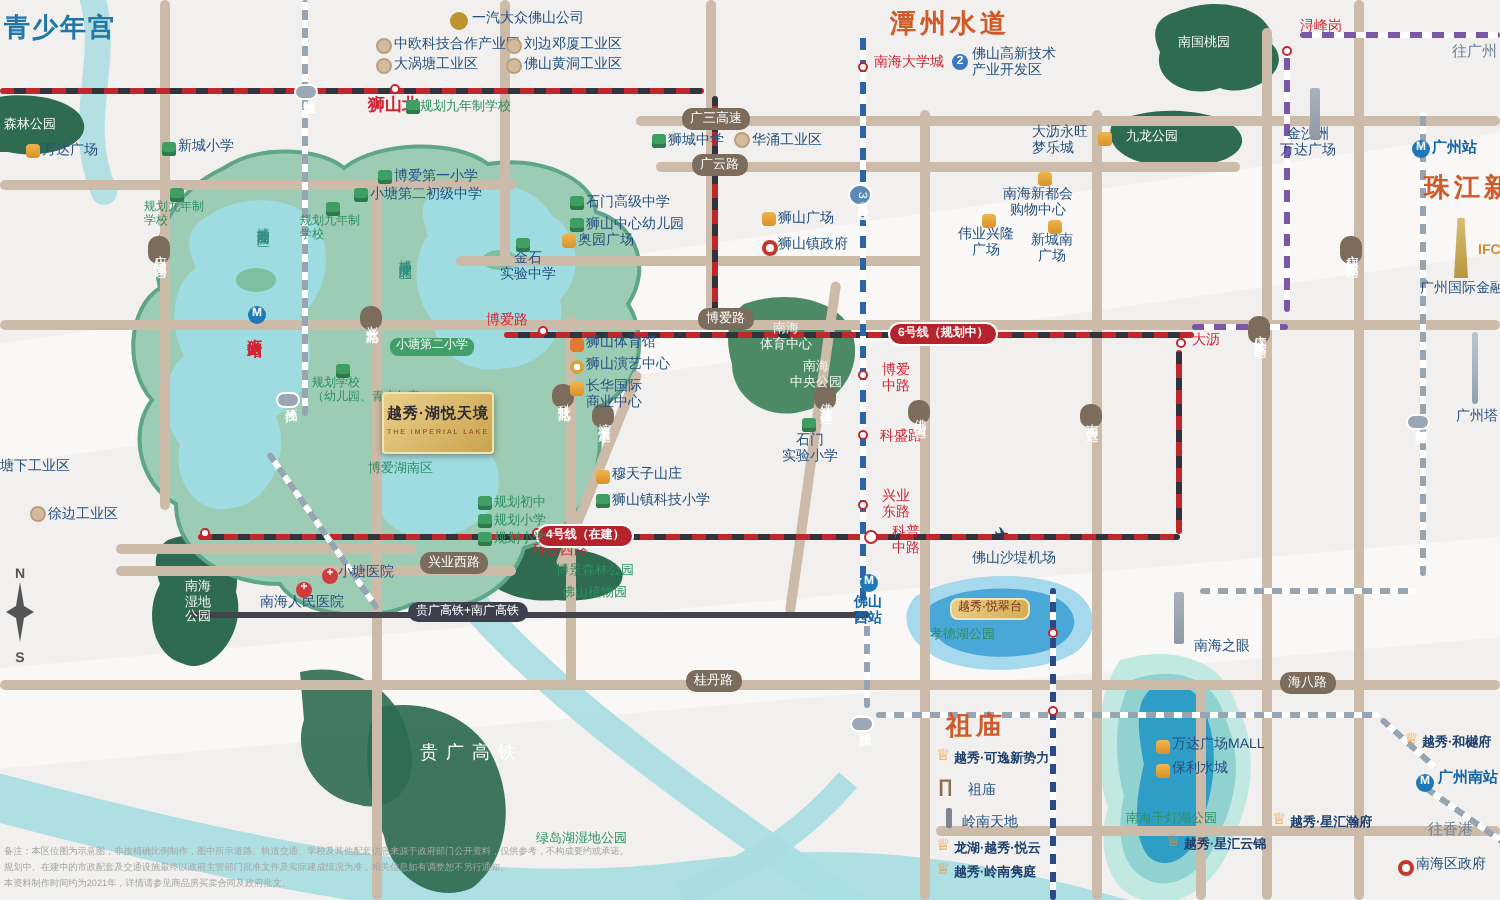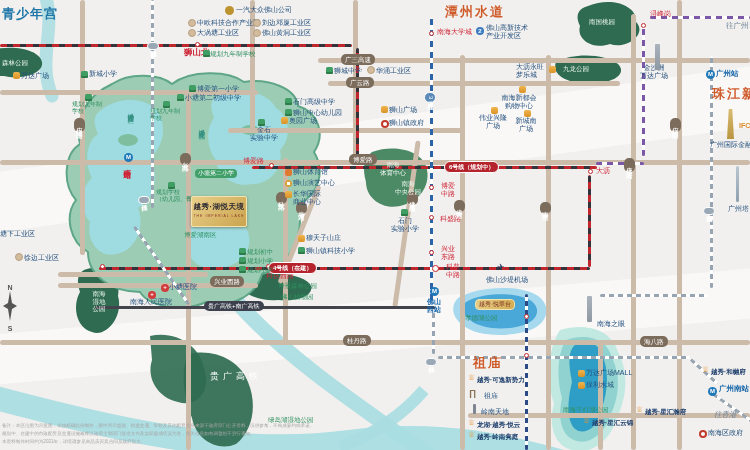--- a/index.html
+++ b/index.html
@@ -311,21 +311,21 @@
       <div class="mk poi" style="left: 484px; top: 392px;">祖庙</div>
       <div class="mk poi" style="left: 481px; top: 408px;">岭南天地</div>
       <div class="mk poix" style="left: 477px; top: 376px;">越秀·可逸新势力</div>
       <div class="mk poix" style="left: 477px; top: 421px;">龙湖·越秀·悦云</div>
       <div class="mk poix" style="left: 477px; top: 433px;">越秀·岭南隽庭</div>
       <div class="mk poix" style="left: 711px; top: 368px;">越秀·和樾府</div>
       <div class="mk poix" style="left: 645px; top: 408px;">越秀·星汇瀚府</div>
       <div class="mk poix" style="left: 592px; top: 419px;">越秀·星汇云锦</div>
       <div class="mk goldr" style="left: 475px; top: 299px;">越秀·悦翠台</div>
       <div class="mk dim" style="left: 726px; top: 22px;">往广州</div>
-      <div class="mk dim" style="left: 714px; top: 411px; font-style: italic;">往香港</div>
+      <div class="mk dim" style="left: 714px; top: 411px;">往香港</div>
       <div class="ic factg" style="left: 225px; top: 6px;"></div>
       <div class="ic fact" style="left: 188px; top: 19px;"></div>
       <div class="ic fact" style="left: 188px; top: 29px;"></div>
       <div class="ic fact" style="left: 253px; top: 19px;"></div>
       <div class="ic fact" style="left: 253px; top: 29px;"></div>
       <div class="ic fact" style="left: 367px; top: 66px;"></div>
       <div class="ic fact" style="left: 15px; top: 253px;"></div>
       <div class="ic hitech" style="left: 476px; top: 27px;">2</div>
       <div class="ic school" style="left: 81px; top: 71px;"></div>
       <div class="ic school" style="left: 189px; top: 85px;"></div>

